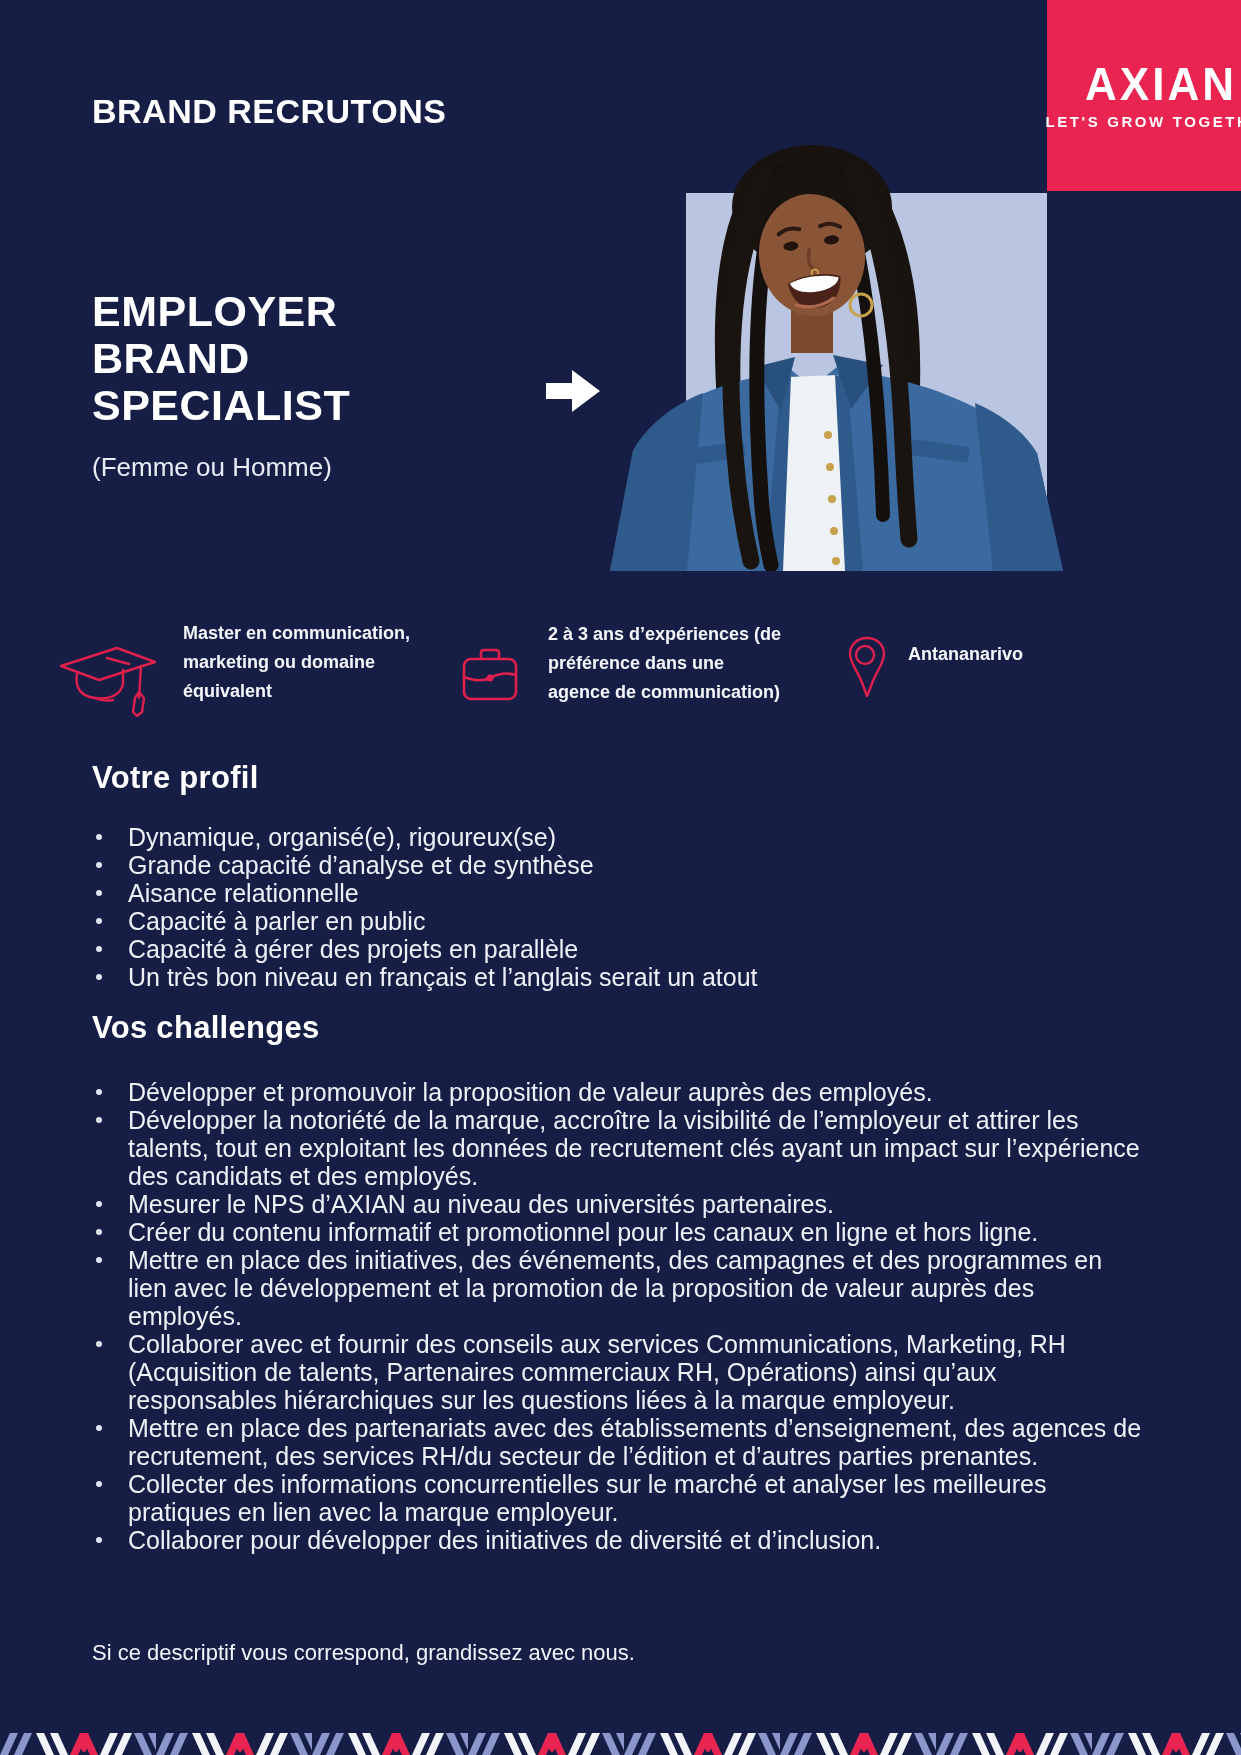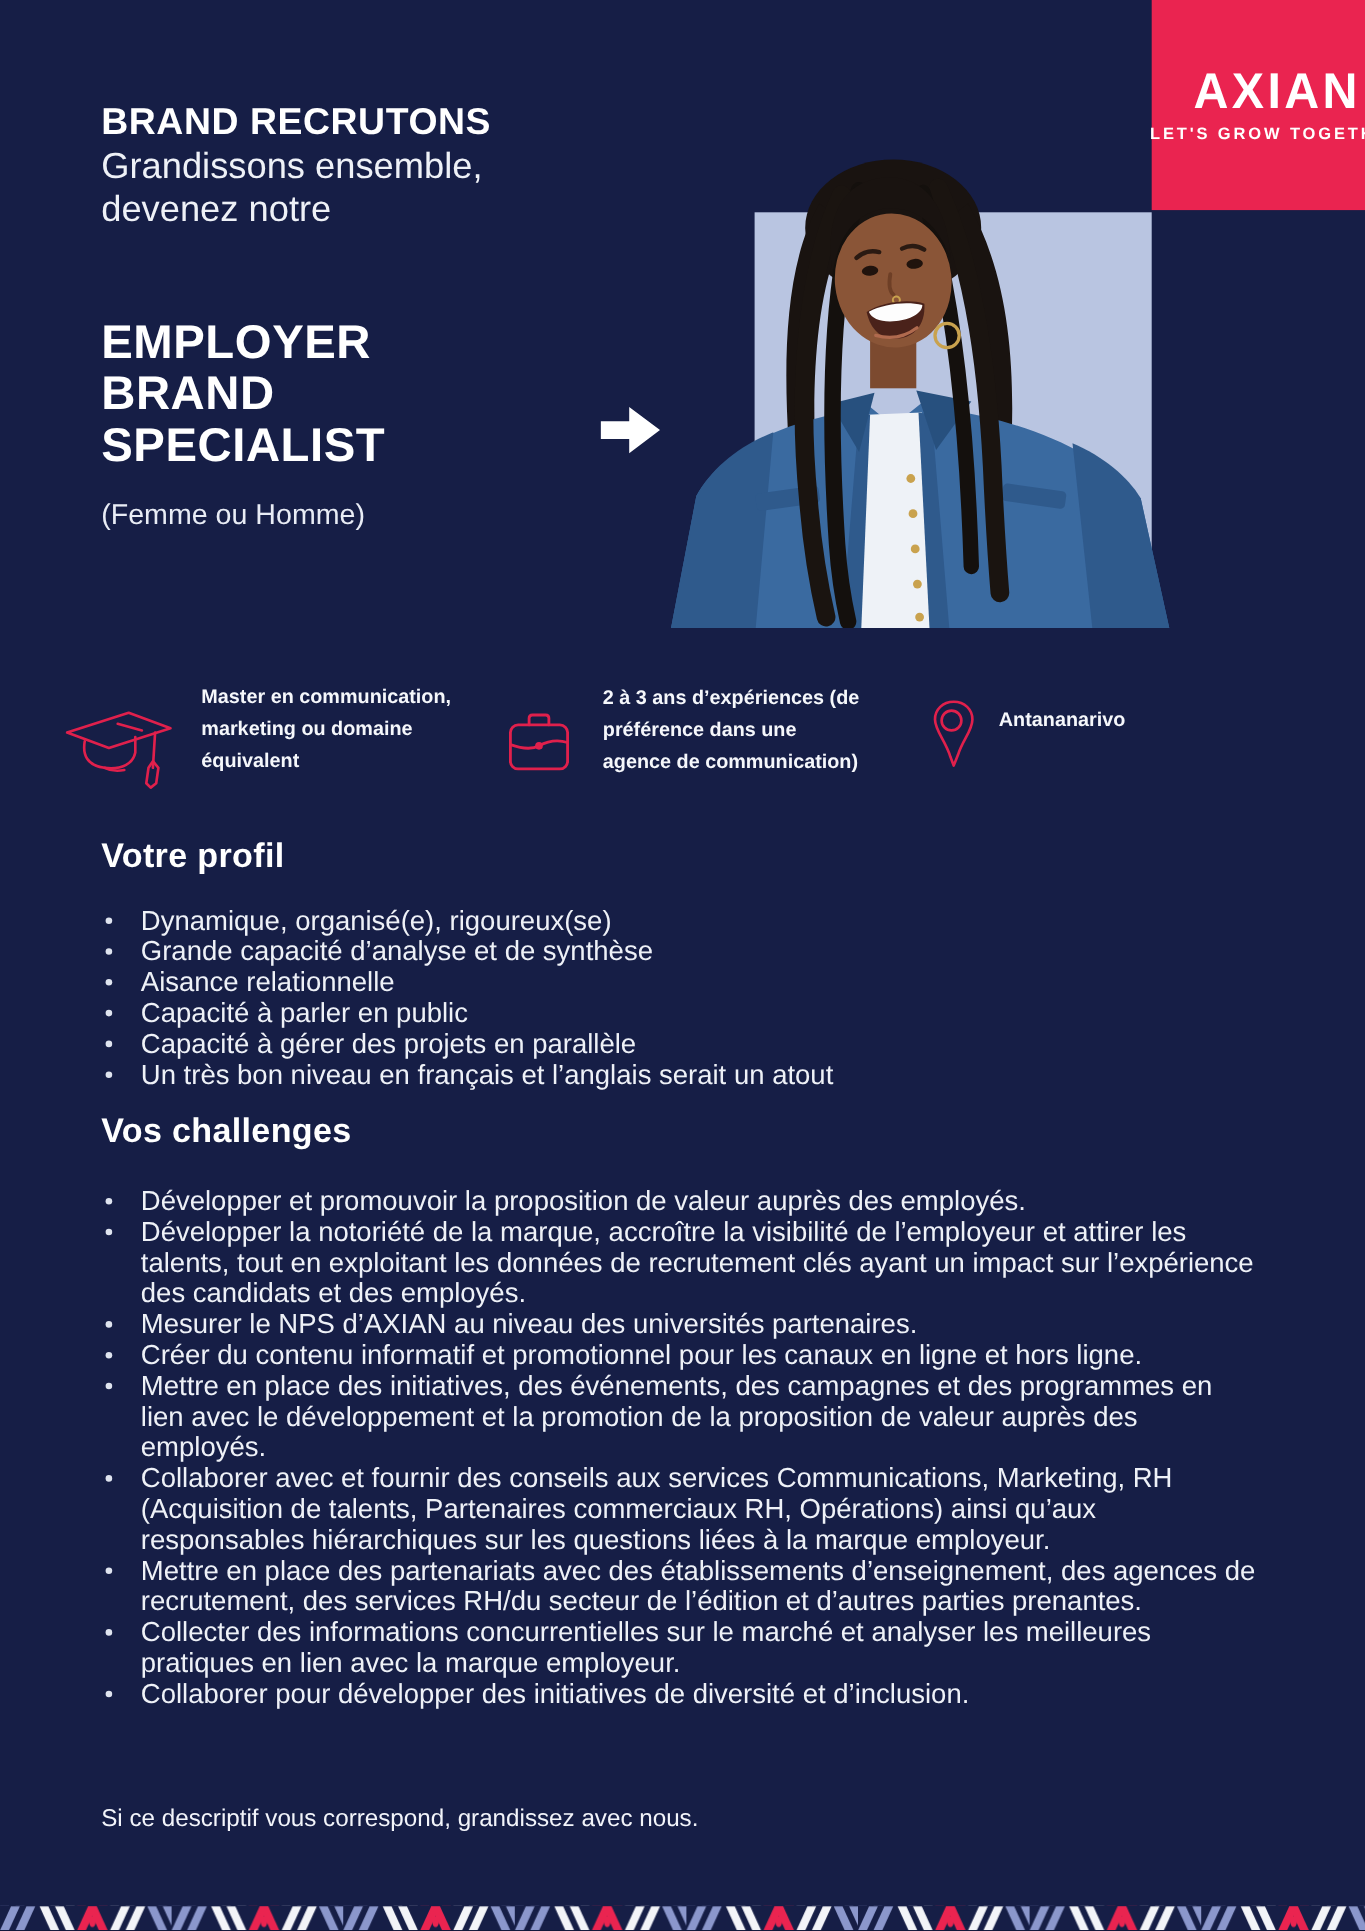--- a/index.html
+++ b/index.html
@@ -44,24 +44,20 @@
 <body>
 
 <div class="poster">
 
   <div class="brand-box">
     <div class="brand-word">AXIAN</div>
     <div class="brand-tagline">LET'S GROW TOGETHER</div>
   </div>
 
   <div class="eyebrow">BRAND RECRUTONS</div>
-  <div class="subtitle">
-    <div>Grandissons ensemble,</div>
-    <div>devenez notre</div>
-  </div>
   <div class="job-title">
     <div>EMPLOYER</div>
     <div>BRAND</div>
     <div>SPECIALIST</div>
   </div>
   <div class="gender-note">(Femme ou Homme)</div>
 
   <svg class="arrow" width="54" height="58" viewBox="0 0 54 58">
     <polygon points="0,21 26,21 26,8 54,29 26,50 26,37 0,37" fill="#ffffff"></polygon>
   </svg>

